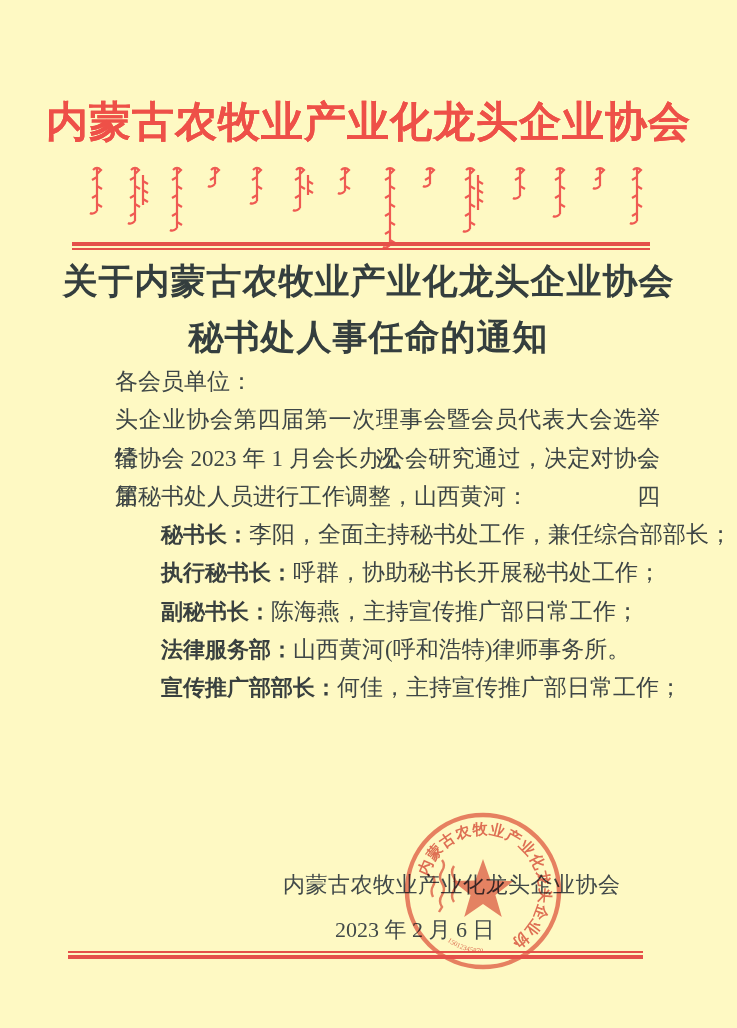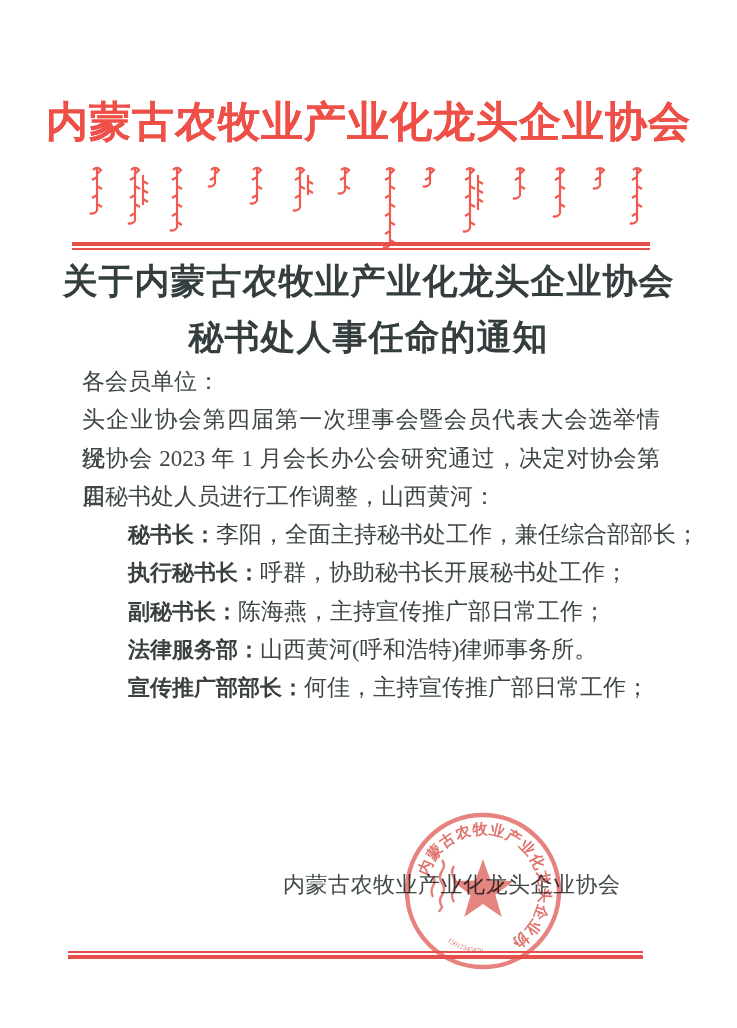--- a/index.html
+++ b/index.html
@@ -1,17 +1,17 @@
 <!DOCTYPE html>
 <html><head>
 <meta charset="utf-8">
 <style>
   html,body{margin:0;padding:0;background:#888;}
   .page{
-    position:relative;width:737px;height:1028px;background:#ffffff;
+    position:relative;width:737px;height:1028px;background:#fef9c3;
     margin:0 auto;overflow:hidden;
     font-family:"Liberation Serif","DejaVu Serif",serif;
   }
   
   .org-title{
     position:absolute;top:94px;left:0;width:737px;text-align:center;
     font-size:42px;font-weight:700;letter-spacing:1px;color:#ee5048;
     text-shadow:0 0 .6px #ee5048;
   }
   .mongolian{position:absolute;top:166px;left:80px;width:580px;height:82px;}
@@ -23,21 +23,21 @@
   
   .doc-title{position:absolute;left:0;width:737px;text-align:center;
     font-size:35px;font-weight:700;color:#343e3e;letter-spacing:1px;}
   .doc-title.l1{top:258px;}
   .doc-title.l2{top:314px;}
   
   .body-text{
     position:absolute;top:363px;left:82px;width:578px;
     font-size:23px;color:#3e4646;
   }
-  .bline{line-height:38.3px;height:38.3px;white-space:nowrap;}
+  .bline{line-height:38.3px;height:38.3px;white-space:nowrap;margin-left:33px;}
   .bline.just{white-space:normal;text-align:justify;text-align-last:justify;text-justify:inter-character;}
   .bline.ind{padding-left:46px;}
   .bline.ind.just{padding-left:0;text-indent:46px;}
   .bline b{font-weight:700;font-family:"Liberation Sans","DejaVu Sans",sans-serif;font-size:22px;color:#39403f;text-align:center;}
   
   .sig-org{position:absolute;top:870px;left:283px;font-size:22px;color:#414949;letter-spacing:.5px;}
   .sig-date{position:absolute;top:915px;left:335px;font-size:22px;color:#414949;}
   
   .seal{position:absolute;top:808px;left:400px;width:166px;height:166px;
         mix-blend-mode:multiply;opacity:.93;}
@@ -81,20 +81,21 @@
     <div>
         <div class="bline ind"><b>秘书长：</b><span>李阳，全面主持秘书处工作，兼任综合部部长；</span></div>
         <div class="bline ind"><b>执行秘书长：</b><span>呼群，协助秘书长开展秘书处工作；</span></div>
         <div class="bline ind"><b>副秘书长：</b><span>陈海燕，主持宣传推广部日常工作；</span></div>
         <div class="bline ind"><b>法律服务部：</b><span>山西黄河(呼和浩特)律师事务所。</span></div>
         <div class="bline ind"><b>宣传推广部部长：</b><span>何佳，主持宣传推广部日常工作；</span></div>
       </div>
   </div>
 
   <div class="sig-org">内蒙古农牧业产业化龙头企业协会</div>
+  <div class="sig-date">2023 年 2 月 6 日</div>
 
   <svg class="seal" viewBox="0 0 166 166">
     <circle cx="83" cy="83" r="76" fill="none" stroke="#e0625b" stroke-width="4.5" opacity="0.85"></circle>
     <polygon points="83,51 90.6,72.5 113.4,73.1 95.4,87 101.8,108.9 83,96 64.2,108.9 70.6,87 52.6,73.1 75.4,72.5" fill="#dc5a53" opacity="0.8"></polygon>
     <path id="sealArc" d="M 27.9 68.2 A 57 57 0 1 1 111.5 132.4" fill="none"></path>
     <text font-size="15" fill="#d9564f" opacity="0.9" font-weight="700" style="letter-spacing:1px">
       <textPath href="#sealArc">内蒙古农牧业产业化龙头企业协会</textPath>
     </text>
     <path id="sealArcBottom" d="M 37 123.6 A 60 60 0 0 0 129 123.6" fill="none"></path>
     <text font-size="7" fill="#db6a63">

